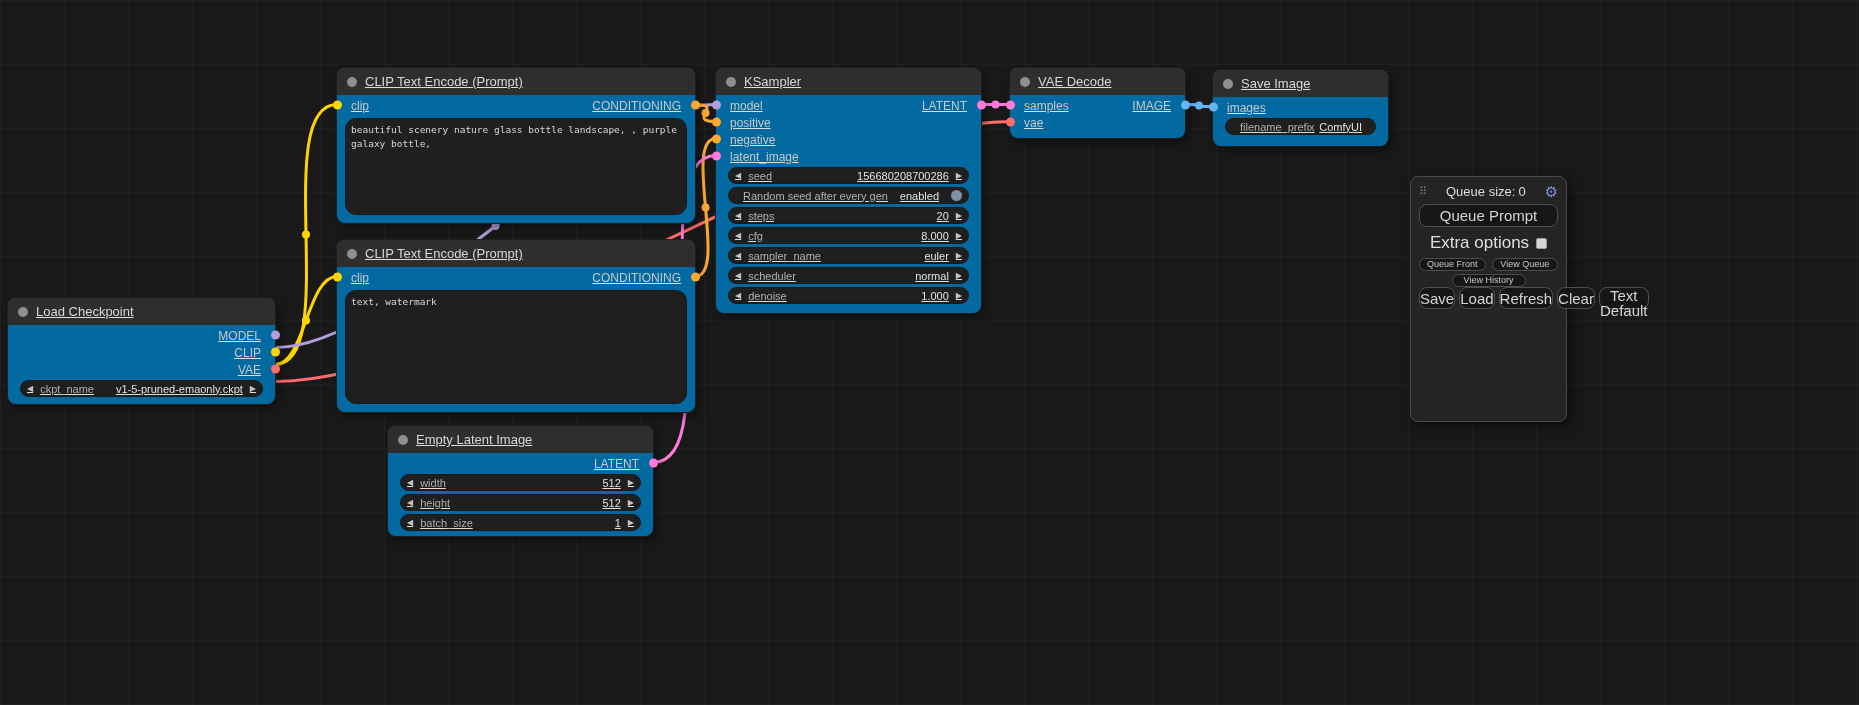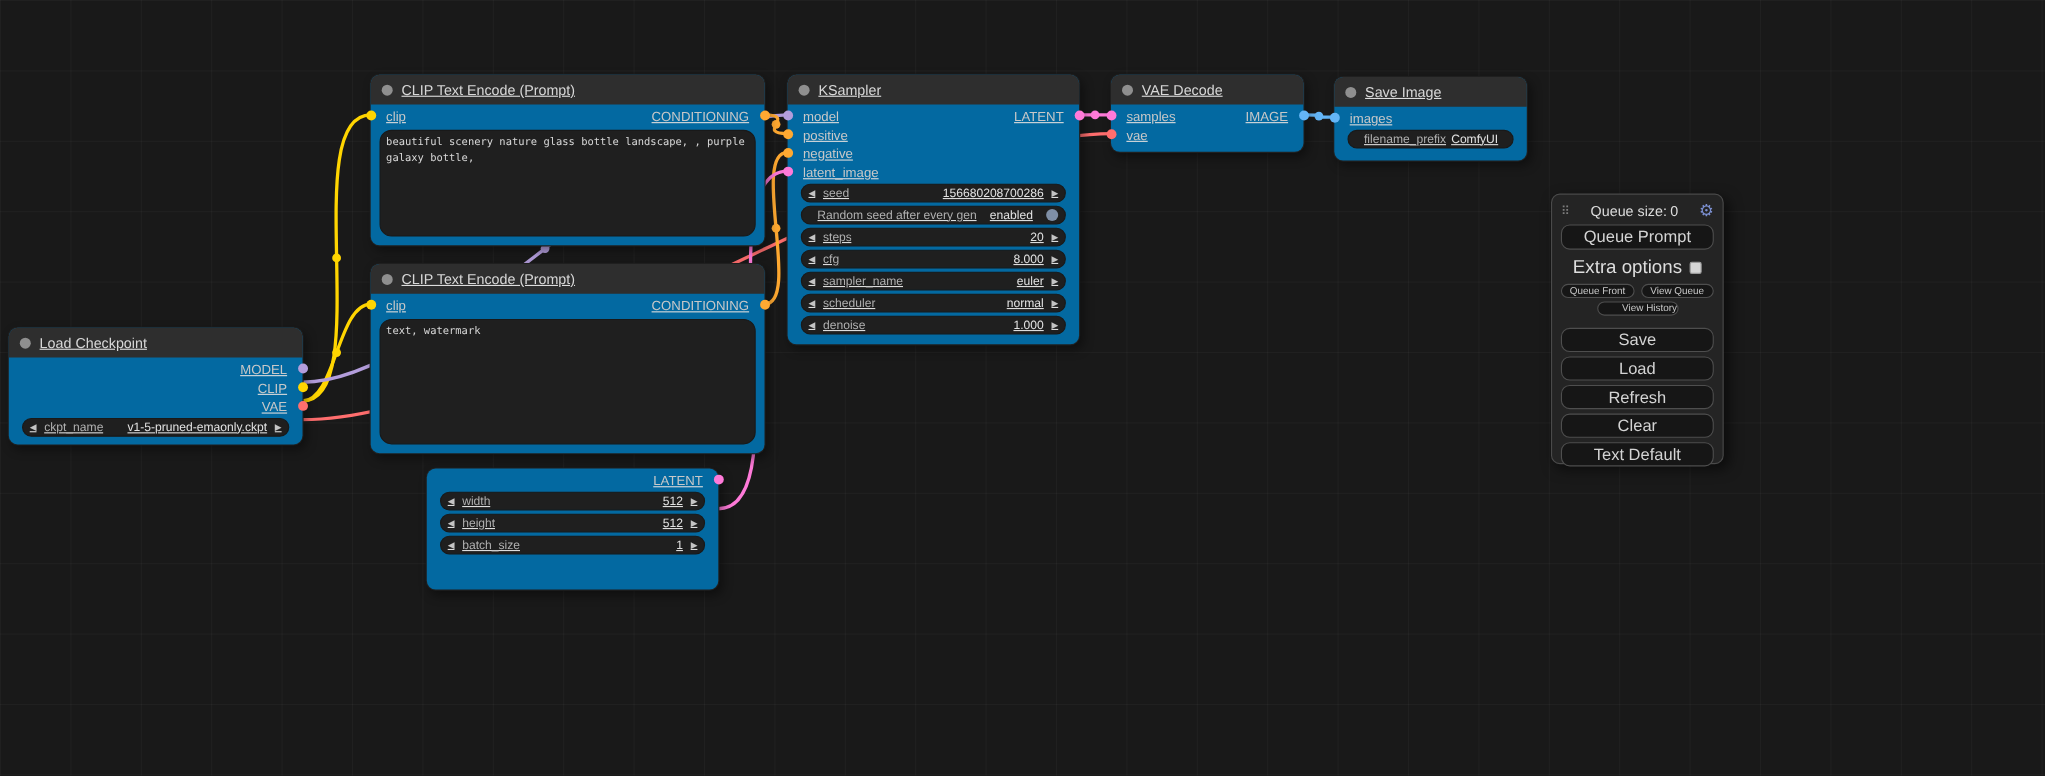--- a/index.html
+++ b/index.html
@@ -77,22 +77,22 @@
     color:#d4d4d4;font-size:15px;line-height:1;text-align:center;
   }
   .btn.queue-prompt{margin-top:4px;height:23px;}
   .extra-row{display:flex;align-items:center;justify-content:center;gap:7px;margin-top:6px;font-size:17px;color:#dedede;}
   .checkbox{width:11px;height:11px;background:#d6d6d6;border-radius:2px;border:1px solid #9a9a9a;flex:none;}
   .pill-row{display:flex;gap:6px;margin-top:5px;}
   .pill{
     flex:1;height:13px;background:#161616;border:1px solid #4e4e4e;border-radius:8px;
     color:#c8c8c8;font-size:9px;line-height:1;text-align:center;padding:0;
   }
-  .pill.history{flex:none;display:block;width:74px;margin:3px auto 0 auto;text-align:right;}
-  .big-group{margin-top:11px;display:flex;flex-direction:column;gap:4px;}
+  .pill.history{flex:none;display:block;width:74px;margin:3px auto 0 auto;}
+  .big-group{display:flex;flex-direction:row;gap:4px;}
 </style>
 </head>
 <body>
 
 <div style="position:absolute;inset:0;">
 
   <svg class="wires" width="1859" height="705" viewBox="0 0 1859 705">
     <path d="M275,364.5 C342,364.5 270,104.5 337,104.5" stroke="#FFD500"></path>
     <path d="M275,364.5 C305,364.5 307,276.5 337,276.5" stroke="#FFD500"></path>
     <path d="M275,347.5 C401,347.5 590,104.5 716,104.5" stroke="#B39DDB"></path>
@@ -167,20 +167,24 @@
         <span class="port-dot in" style="background: rgb(255, 213, 0);"></span>
         <span class="port-label">clip</span>
         <span class="port-label out-label">CONDITIONING</span>
         <span class="port-dot out" style="background: rgb(255, 169, 49);"></span>
       </div>
     </div>
     <div class="prompt-text" style="top:50px;">text, watermark</div>
   </div>
 
   <div class="node" style="left:388px;top:426px;width:265px;height:110px">
+    <div class="node-title">
+      <span class="collapse-dot"></span>
+      <span>Empty Latent Image</span>
+    </div>
     <div class="node-body">
       <div class="port-row">
         <span class="port-label out-label">LATENT</span>
         <span class="port-dot out" style="background: rgb(255, 122, 217);"></span>
       </div>
       <div class="widget">
         <span class="warrow">◀</span>
         <span class="wname">width</span>
         <span class="wvalue">512</span>
         <span class="warrow">▶</span>

